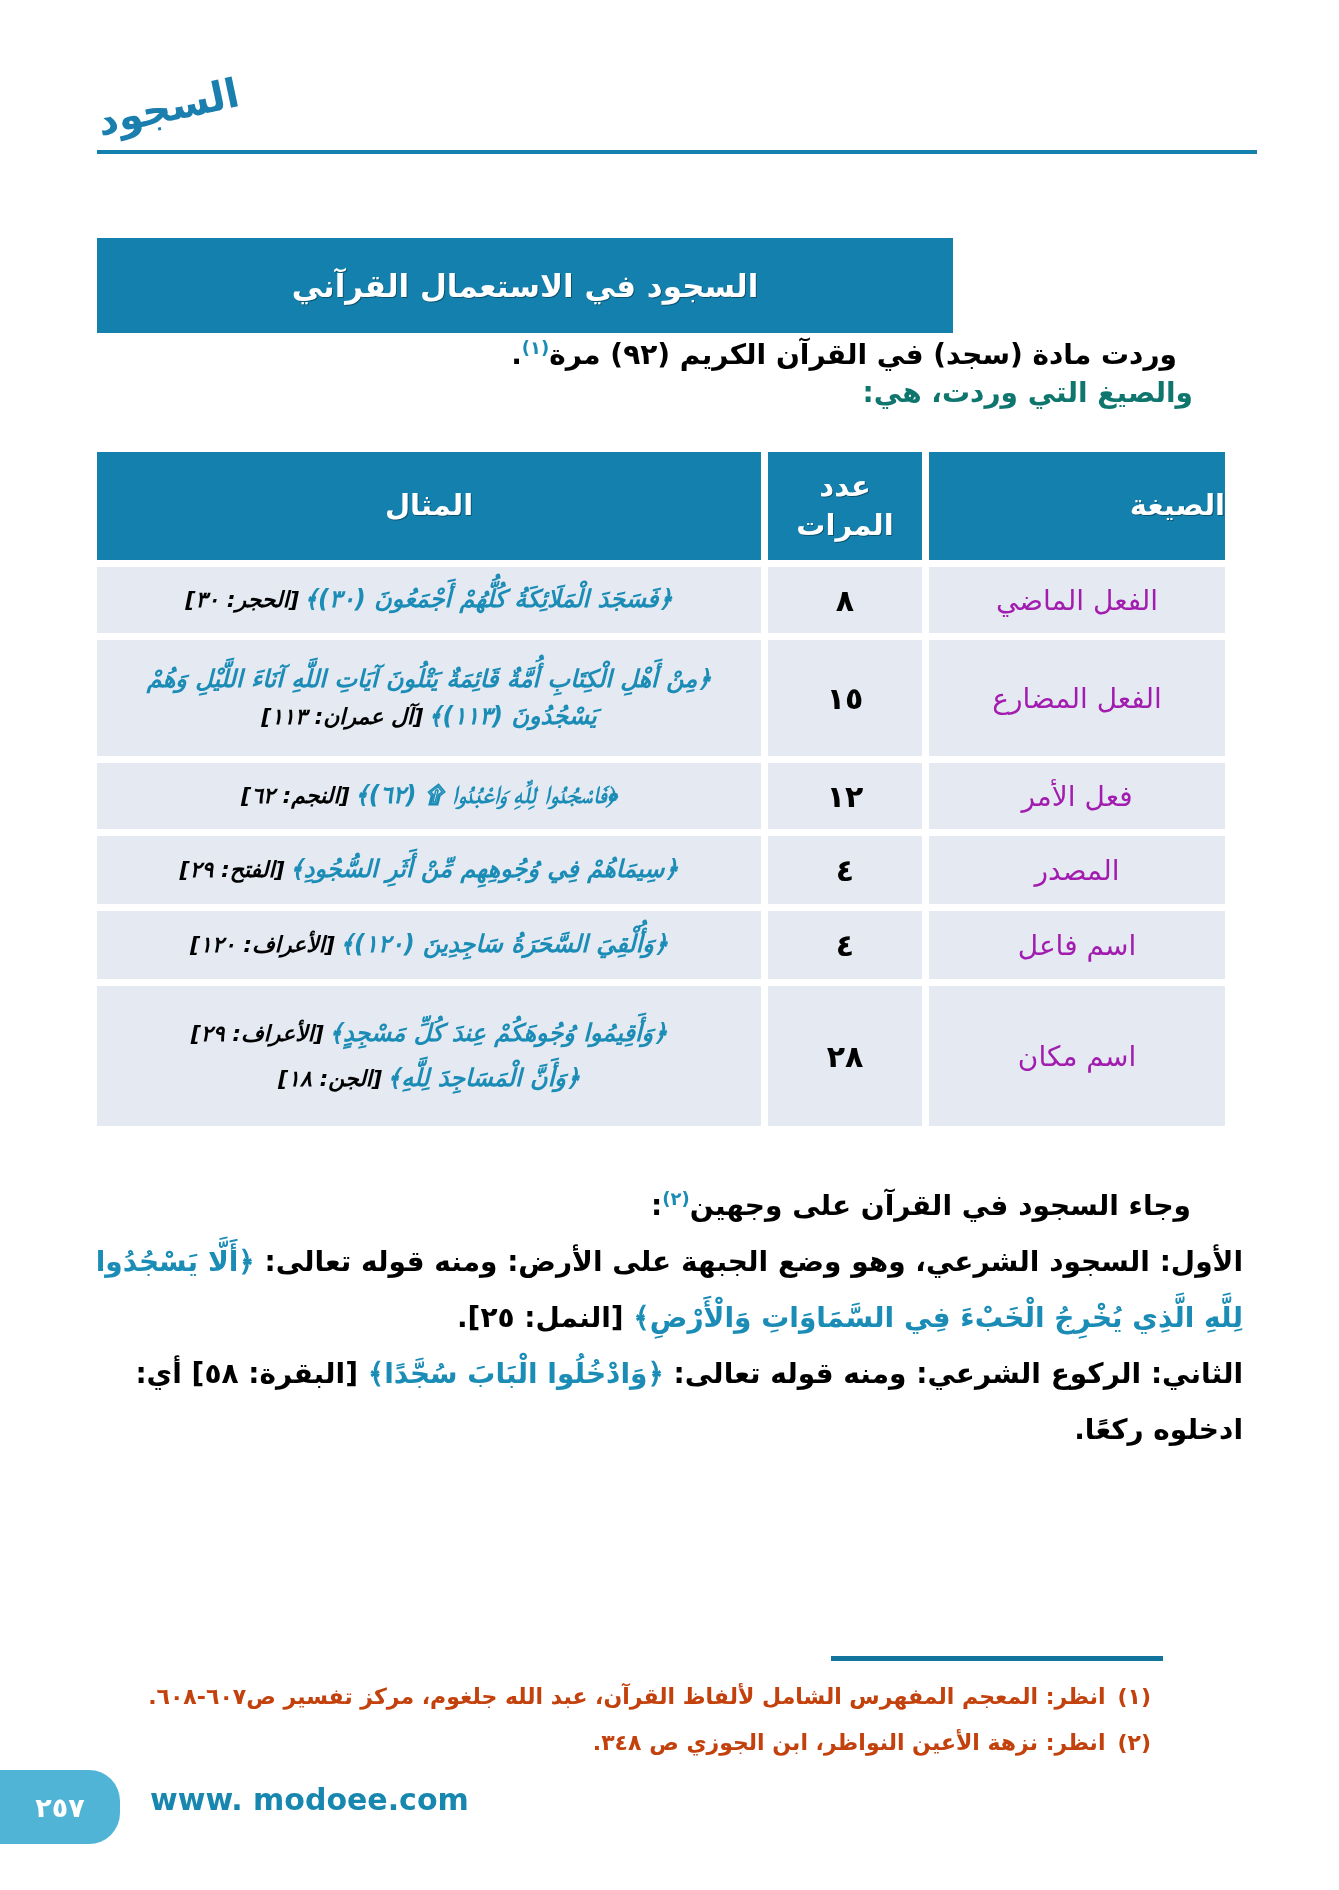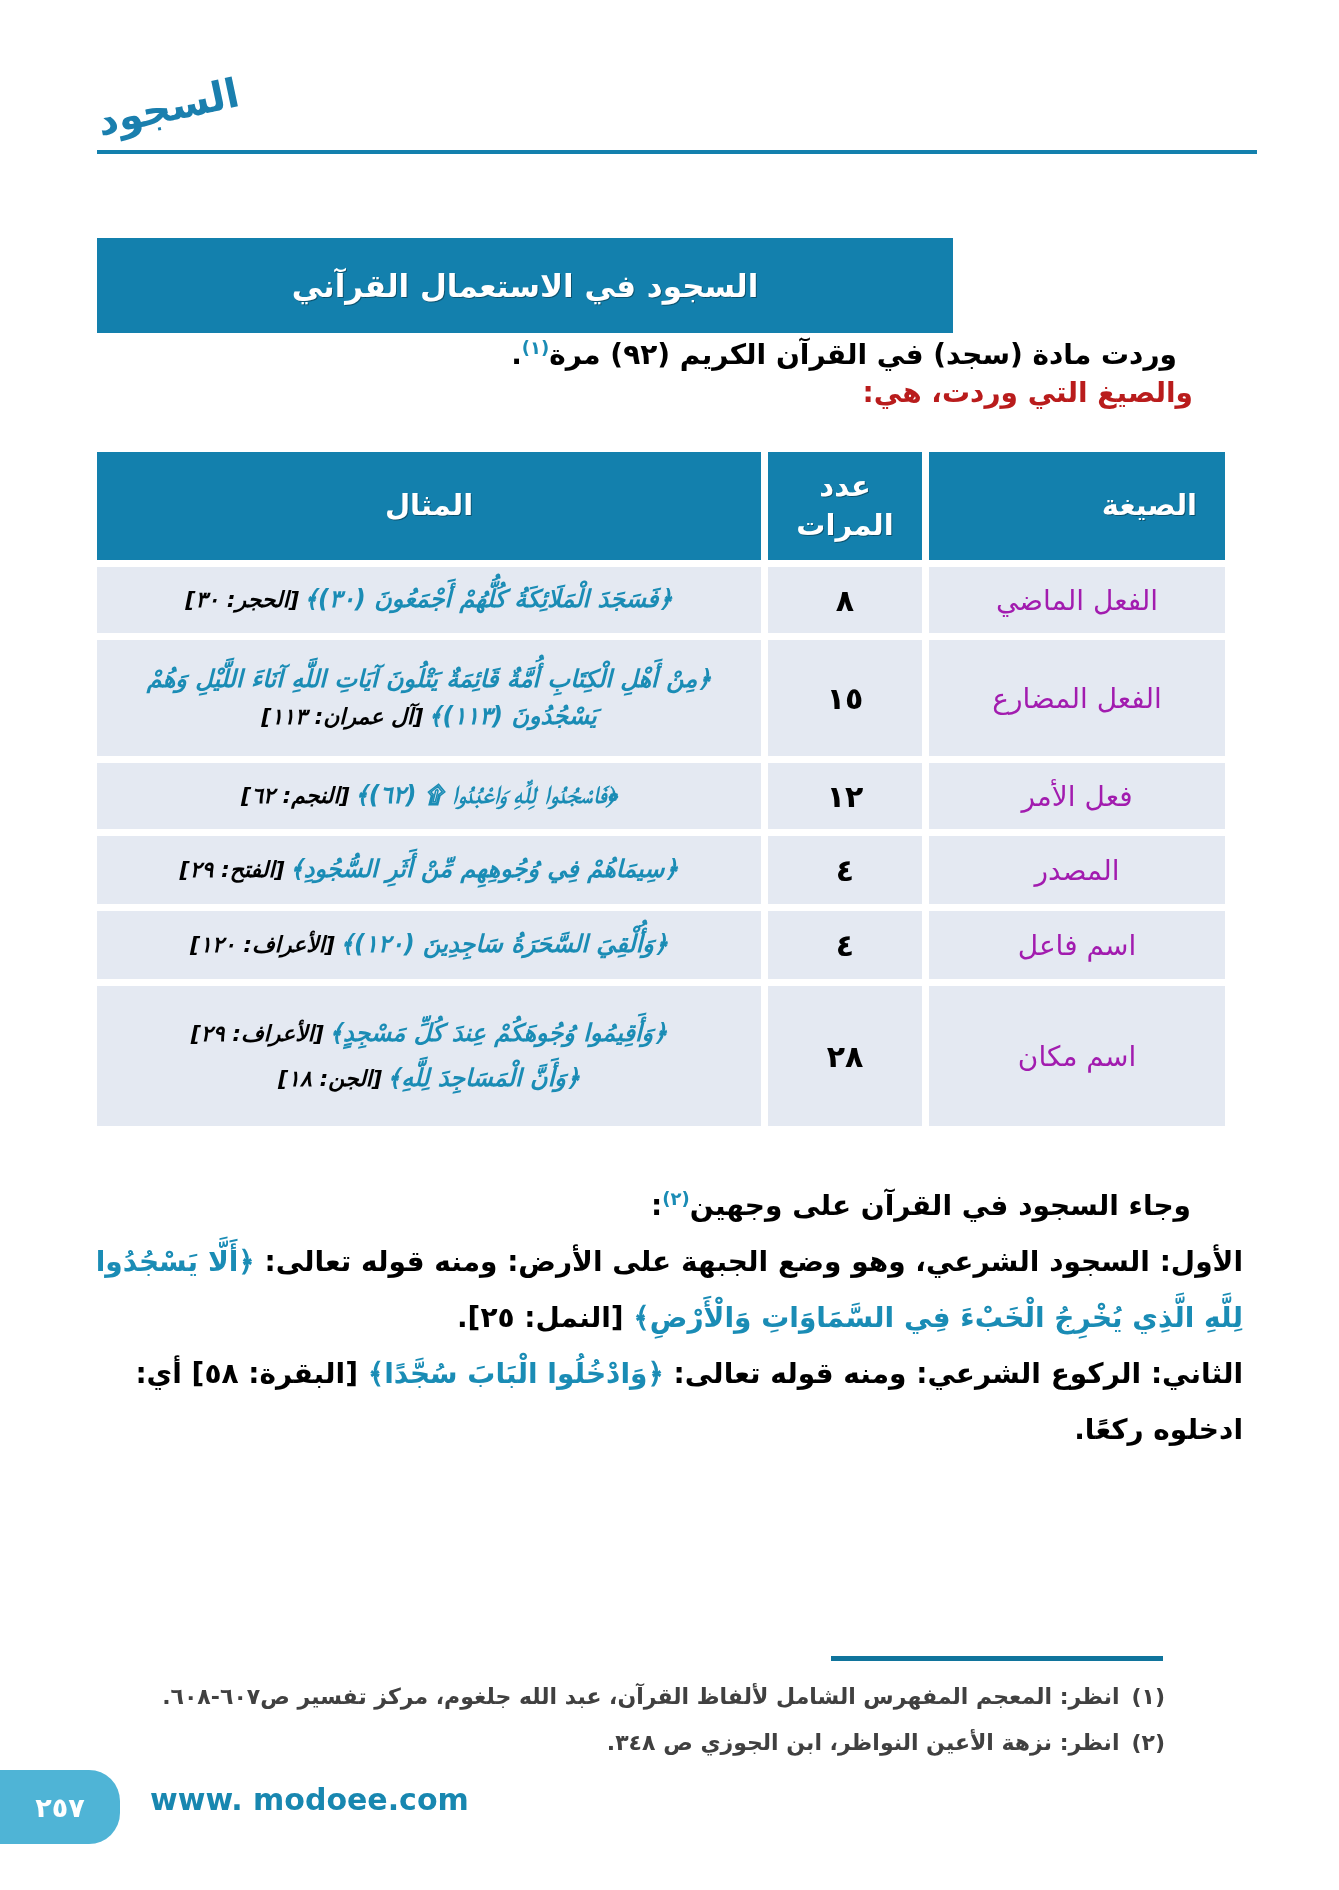--- a/index.html
+++ b/index.html
@@ -34,39 +34,39 @@
   }
   
   .intro1{
     position:absolute;left:107px;right:96px;top:322px;margin:16px;
     text-align:right;text-indent:50px;
     font-size:28px;font-weight:700;color:#000;
   }
   .intro2{
     position:absolute;left:97px;right:96px;top:376px;margin:0;
     text-align:right;text-indent:50px;
-    font-size:28px;font-weight:700;color:#b91c1c;
+    font-size:28px;font-weight:700;color:#0f766e;
   }
   sup.fnref{color:#1a8cb5;font-size:18px;font-weight:700;vertical-align:super;line-height:0;}
   
   .qtable{
     position:absolute;left:97px;top:452px;width:1128px;
     display:grid;
     grid-template-columns:296px 154px 664px; 
     grid-template-rows:108px 66px 116px 66px 68px 68px 140px;
     gap:7px;
     background:#ffffff;
   }
   .th{
     background:#1380ad;color:#ffffff;
     display:flex;align-items:center;justify-content:center;
     font-size:29px;font-weight:700;text-align:center;line-height:1.35;
     text-shadow:1px 1px 0 rgba(0,0,0,.35);
   }
-  .th.form-h{justify-content:flex-start;padding-right:28px;box-sizing:border-box;}
+  .th.form-h{justify-content:flex-start;box-sizing:border-box;}
   .td{
     background:#e4e9f2;
     display:flex;align-items:center;justify-content:center;
     text-align:center;
   }
   .td.form{font-size:28px;font-weight:400;color:#a21caf;}
   .td.count{font-size:30px;font-weight:700;color:#000;}
   .td.example{flex-direction:column;padding:4px 10px;box-sizing:border-box;row-gap:8px;}
   .vline{line-height:1.55;font-style:italic;}
   .verse{color:#1a8cb5;font-size:24px;font-weight:700;}
@@ -79,22 +79,22 @@
   }
   .bodytext p{margin:0;}
   .p-lead{text-indent:52px;}
   .inline-verse{color:#1a8cb5;}
   
   .fn-rule{
     position:absolute;right:176px;top:1656px;width:332px;height:5px;
     background:#10749c;
   }
   .footnotes{
-    position:absolute;right:174px;left:110px;top:1674px;
-    text-align:right;font-size:22px;font-weight:600;color:#404040;line-height:46px;
+    position:absolute;right:188px;left:110px;top:1674px;
+    text-align:right;font-size:22px;font-weight:600;color:#c2410c;line-height:46px;
   }
   .footnote-line{white-space:nowrap;}
   .fn-num{margin-left:12px;}
   
   .page-pill{
     position:absolute;left:0;top:1770px;width:120px;height:74px;
     background:#4fb4d6;border-radius:0 31px 31px 0;
     display:flex;align-items:center;justify-content:center;
   }
   .page-pill span{color:#ffffff;font-size:27px;font-weight:700;letter-spacing:4px;}

